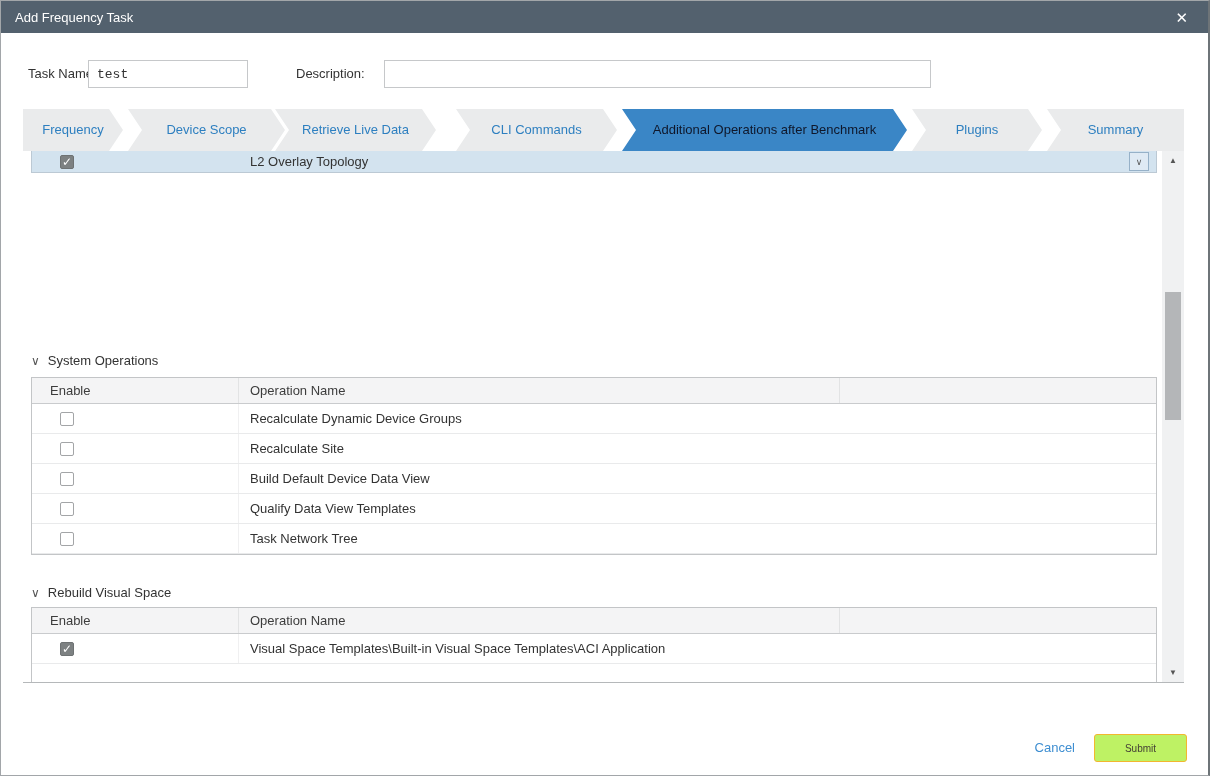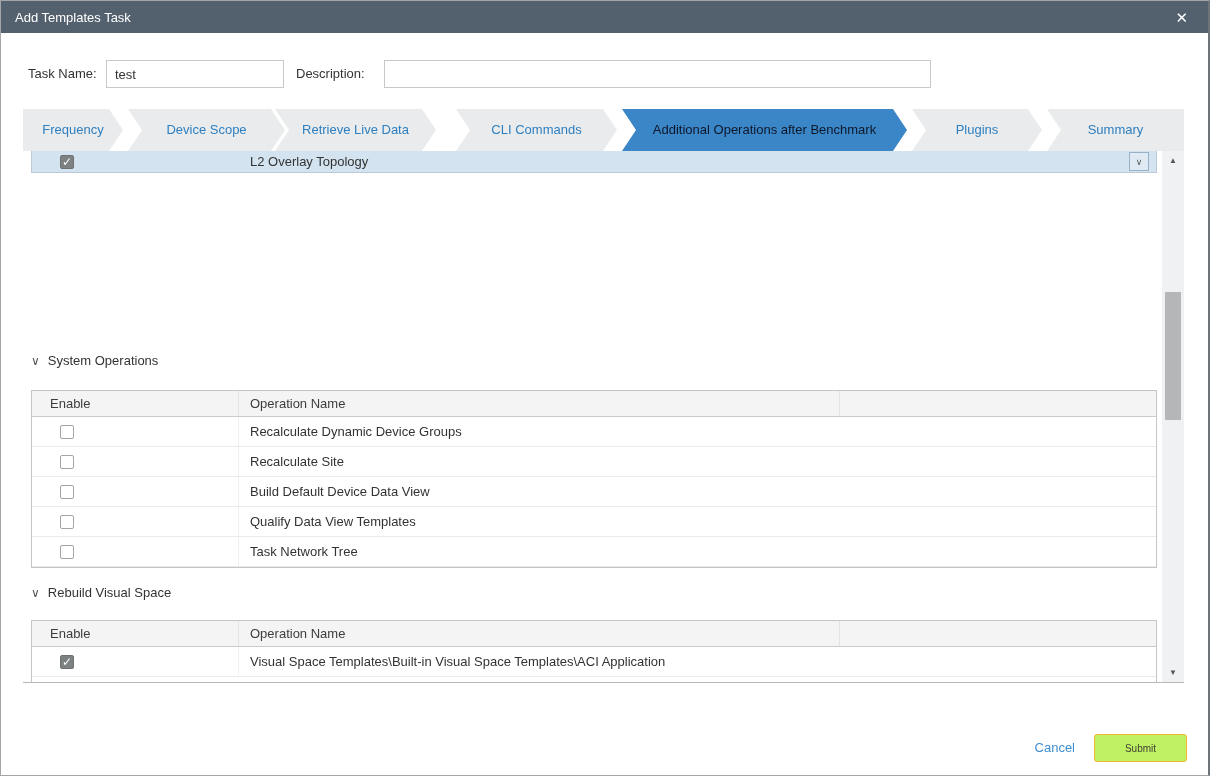--- a/index.html
+++ b/index.html
@@ -24,21 +24,21 @@
   
   .form-row { position:absolute; top:59px; left:0; right:0; height:28px; }
   .lbl { position:absolute; top:6px; color:#333; }
   .lbl-task { left:27px; }
   .lbl-desc { left:295px; }
   .txt {
     position:absolute; top:0; height:28px; border:1px solid #c6c8ca;
     padding:0 8px; font-family:inherit; font-size:13px; color:#333;
     background:#fff; outline:none;
   }
-  .txt-task { left:105px; width:178px; }
+  .txt-task { left:87px; width:160px;font-family:Liberation Mono, monospace; }
   .txt-desc { left:383px; width:547px; }
   
   .tabbar { position:absolute; left:22px; top:108px; width:1161px; height:42px; }
   .wtab {
     position:absolute; top:0; height:42px; background:#eaebec;
     color:#2d7fc0; text-align:center; line-height:42px; cursor:pointer;
     clip-path: polygon(0 0, calc(100% - 14px) 0, 100% 50%, calc(100% - 14px) 100%, 0 100%, 14px 50%);
     white-space:nowrap; overflow:hidden;
   }
   .wtab.first { clip-path: polygon(0 0, calc(100% - 14px) 0, 100% 50%, calc(100% - 14px) 100%, 0 100%); }
@@ -68,21 +68,20 @@
   }
   
   .sechead { position:absolute; left:8px; color:#333; }
   .sechead .chev { color:#555; font-size:12px; margin-right:8px; cursor:pointer; }
   .sh-sys { top:202px; }
   .sh-rvs { top:434px; }
   
   .tbl {
     position:absolute; left:8px; width:1126px; background:#fff;
     border:1px solid #c3c5c7;
-    margin-top:13px;
   }
   .tbl-sys { top:226px; height:178px; }
   .tbl-rvs { top:456px; height:226px; border-bottom:none; }
   .thead {
     height:26px; background:#f4f4f5; border-bottom:1px solid #c9cbcd;
     display:flex; color:#3c3c3c;
   }
   .th { line-height:25px; }
   .th-enable { width:207px; padding-left:18px; border-right:1px solid #e2e3e4; }
   .th-op     { width:601px; padding-left:11px; border-right:1px solid #e2e3e4; }
@@ -126,21 +125,21 @@
   .submit {
     position:absolute; right:21px; top:21px; width:93px; height:28px;
     background:#bef264; border:1px solid #f2b72f; border-radius:3px;
     font-family:inherit; font-size:10px; color:#454136; cursor:pointer;
   }
 </style>
 </head>
 <body>
 
 <div class="titlebar">
-  <span class="title">Add Templates Task</span>
+  <span class="title">Add Frequency Task</span>
   <span class="close">✕</span>
 </div>
 
 <div class="form-row">
   <span class="lbl lbl-task">Task Name:</span>
   <input class="txt txt-task" type="text" value="test" style="">
   <span class="lbl lbl-desc">Description:</span>
   <input class="txt txt-desc" type="text" value="" style="">
 </div>
 

